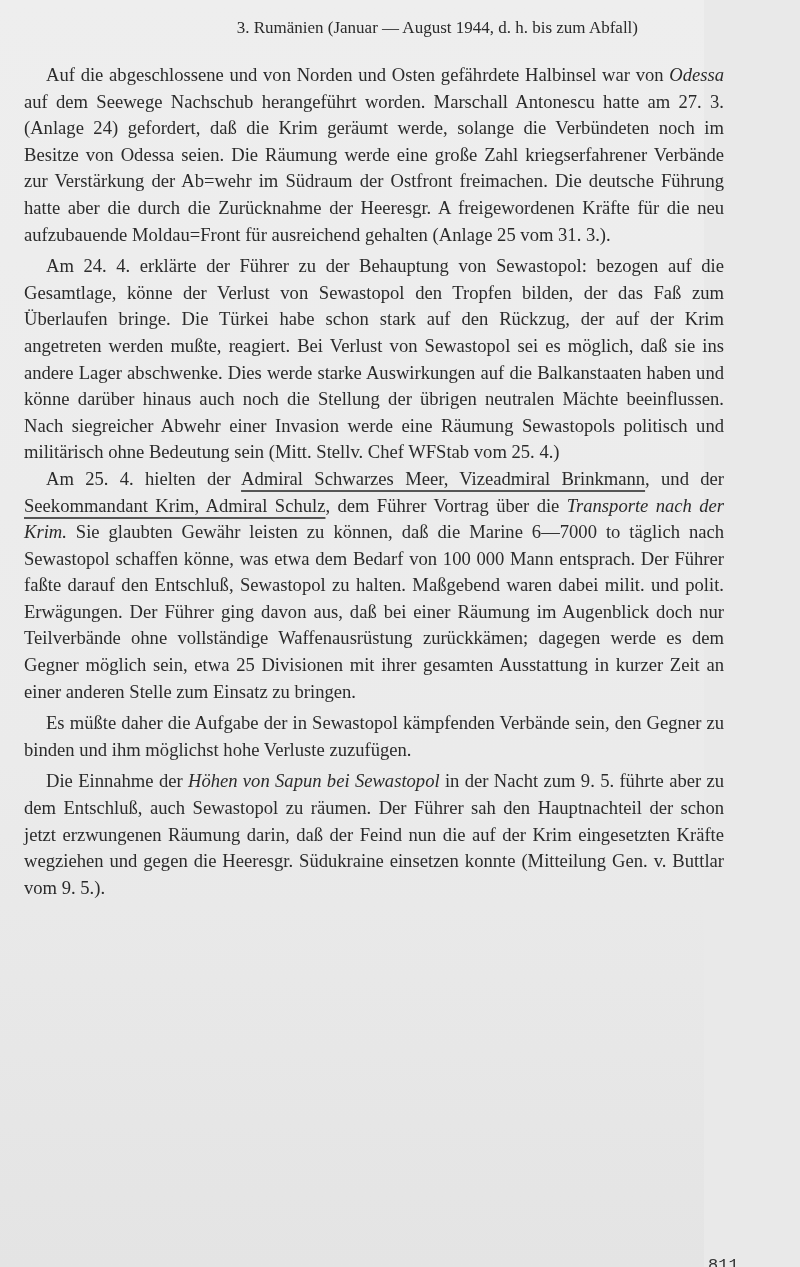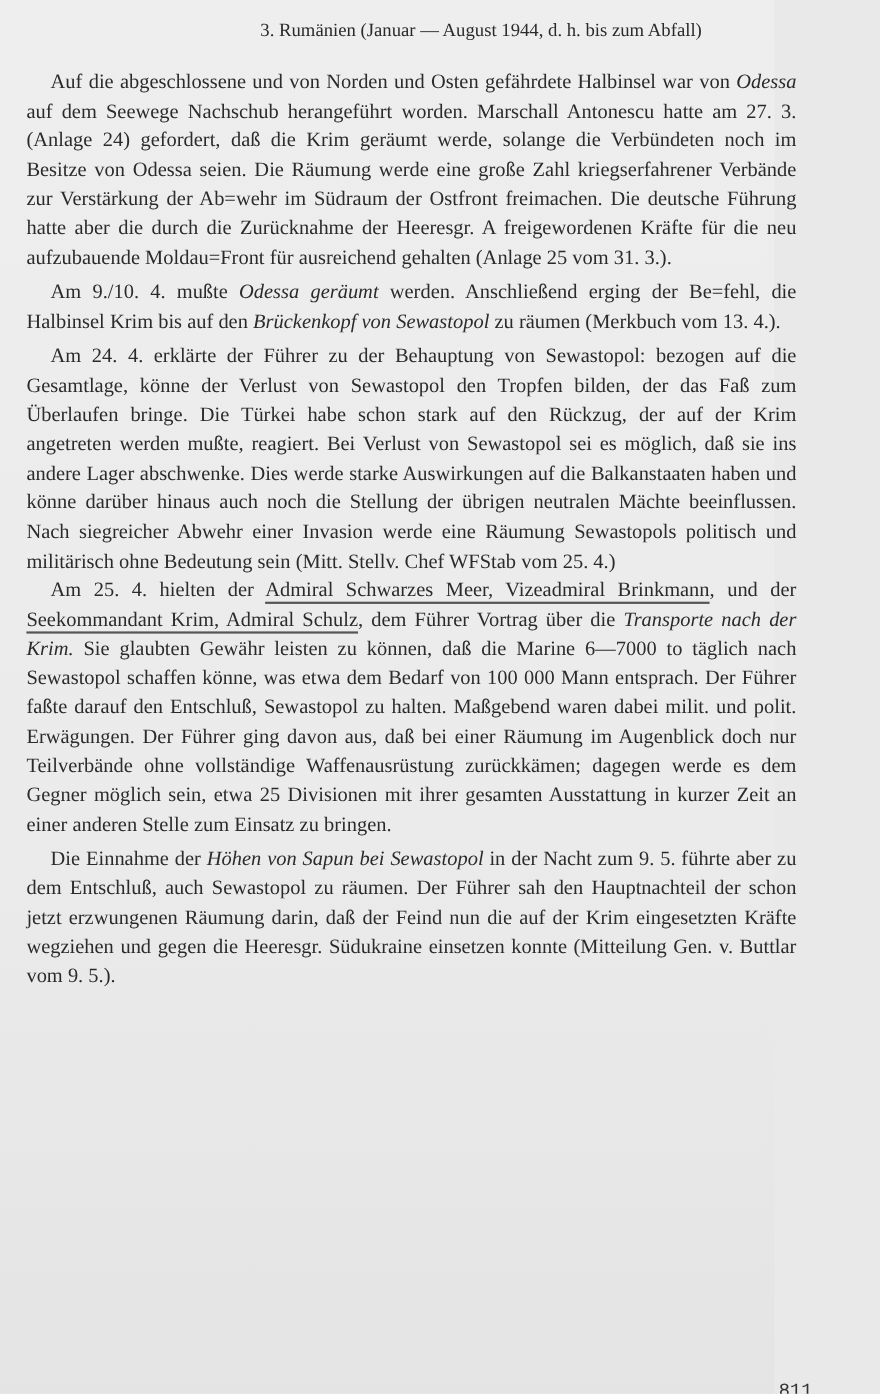--- a/index.html
+++ b/index.html
@@ -42,26 +42,26 @@
 </style>
 </head>
 <body>
 
 <div class="page">
   <div class="running-head">3. Rumänien (Januar — August 1944, d. h. bis zum Abfall)</div>
 
   <div class="body-text">
     <p><span>Auf die abgeschlossene und von Norden und Osten gefährdete Halbinsel war von </span><span class="em">Odessa</span><span> auf dem Seewege Nachschub herangeführt worden. Marschall Antonescu hatte am 27. 3. (Anlage 24) gefordert, daß die Krim geräumt werde, solange die Verbündeten noch im Besitze von Odessa seien. Die Räumung werde eine große Zahl kriegserfahrener Verbände zur Verstärkung der Ab=wehr im Südraum der Ostfront freimachen. Die deutsche Führung hatte aber die durch die Zurücknahme der Heeresgr. A freigewordenen Kräfte für die neu aufzubauende Moldau=Front für ausreichend gehalten (Anlage 25 vom 31. 3.).</span></p>
 
-    <p><span>Am 9./10. 4. mußte </span><span class="em">Odessa geräumt</span><span> werden. Anschließend erging der Be=fehl, die Halbinsel Krim bis auf den </span><span class="em">Brückenkopf von Sewastopol</span><span> zu räumen (Merkbuch vom 13. 4.).</span></p>
 
 
     <p class="tight"><span>Am 24. 4. erklärte der Führer zu der Behauptung von Sewastopol: bezogen auf die Gesamtlage, könne der Verlust von Sewastopol den Tropfen bilden, der das Faß zum Überlaufen bringe. Die Türkei habe schon stark auf den Rückzug, der auf der Krim angetreten werden mußte, reagiert. Bei Verlust von Sewastopol sei es möglich, daß sie ins andere Lager abschwenke. Dies werde starke Auswirkungen auf die Balkanstaaten haben und könne darüber hinaus auch noch die Stellung der übrigen neutralen Mächte beeinflussen. Nach siegreicher Abwehr einer Invasion werde eine Räumung Sewastopols politisch und militärisch ohne Bedeutung sein (Mitt. Stellv. Chef WFStab vom 25. 4.)</span></p>
 
     <p><span>Am 25. 4. hielten der </span><span class="ul">Admiral Schwarzes Meer, Vizeadmiral Brinkmann</span><span>, und der </span><span class="ul">Seekommandant Krim, Admiral Schulz</span><span>, dem Führer Vortrag über die </span><span class="em">Transporte nach der Krim.</span><span> Sie glaubten Gewähr leisten zu können, daß die Marine 6—7000 to täglich nach Sewastopol schaffen könne, was etwa dem Bedarf von 100 000 Mann entsprach. Der Führer faßte darauf den Entschluß, Sewastopol zu halten. Maßgebend waren dabei milit. und polit. Erwägungen. Der Führer ging davon aus, daß bei einer Räumung im Augenblick doch nur Teilverbände ohne vollständige Waffenausrüstung zurückkämen; dagegen werde es dem Gegner möglich sein, etwa 25 Divisionen mit ihrer gesamten Ausstattung in kurzer Zeit an einer anderen Stelle zum Einsatz zu bringen.</span></p>
 
+    <p><span>Es müßte daher die Aufgabe der in Sewastopol kämpfenden Verbände sein, den Gegner zu binden und ihm möglichst hohe Verluste zuzufügen.</span></p>
 
     <p><span>Die Einnahme der </span><span class="em">Höhen von Sapun bei Sewastopol</span><span> in der Nacht zum 9. 5. führte aber zu dem Entschluß, auch Sewastopol zu räumen. Der Führer sah den Hauptnachteil der schon jetzt erzwungenen Räumung darin, daß der Feind nun die auf der Krim eingesetzten Kräfte wegziehen und gegen die Heeresgr. Südukraine einsetzen konnte (Mitteilung Gen. v. Buttlar vom 9. 5.).</span></p>
 
   </div>
 
   <div class="page-number">811</div>
 </div>
 
 </body></html>

